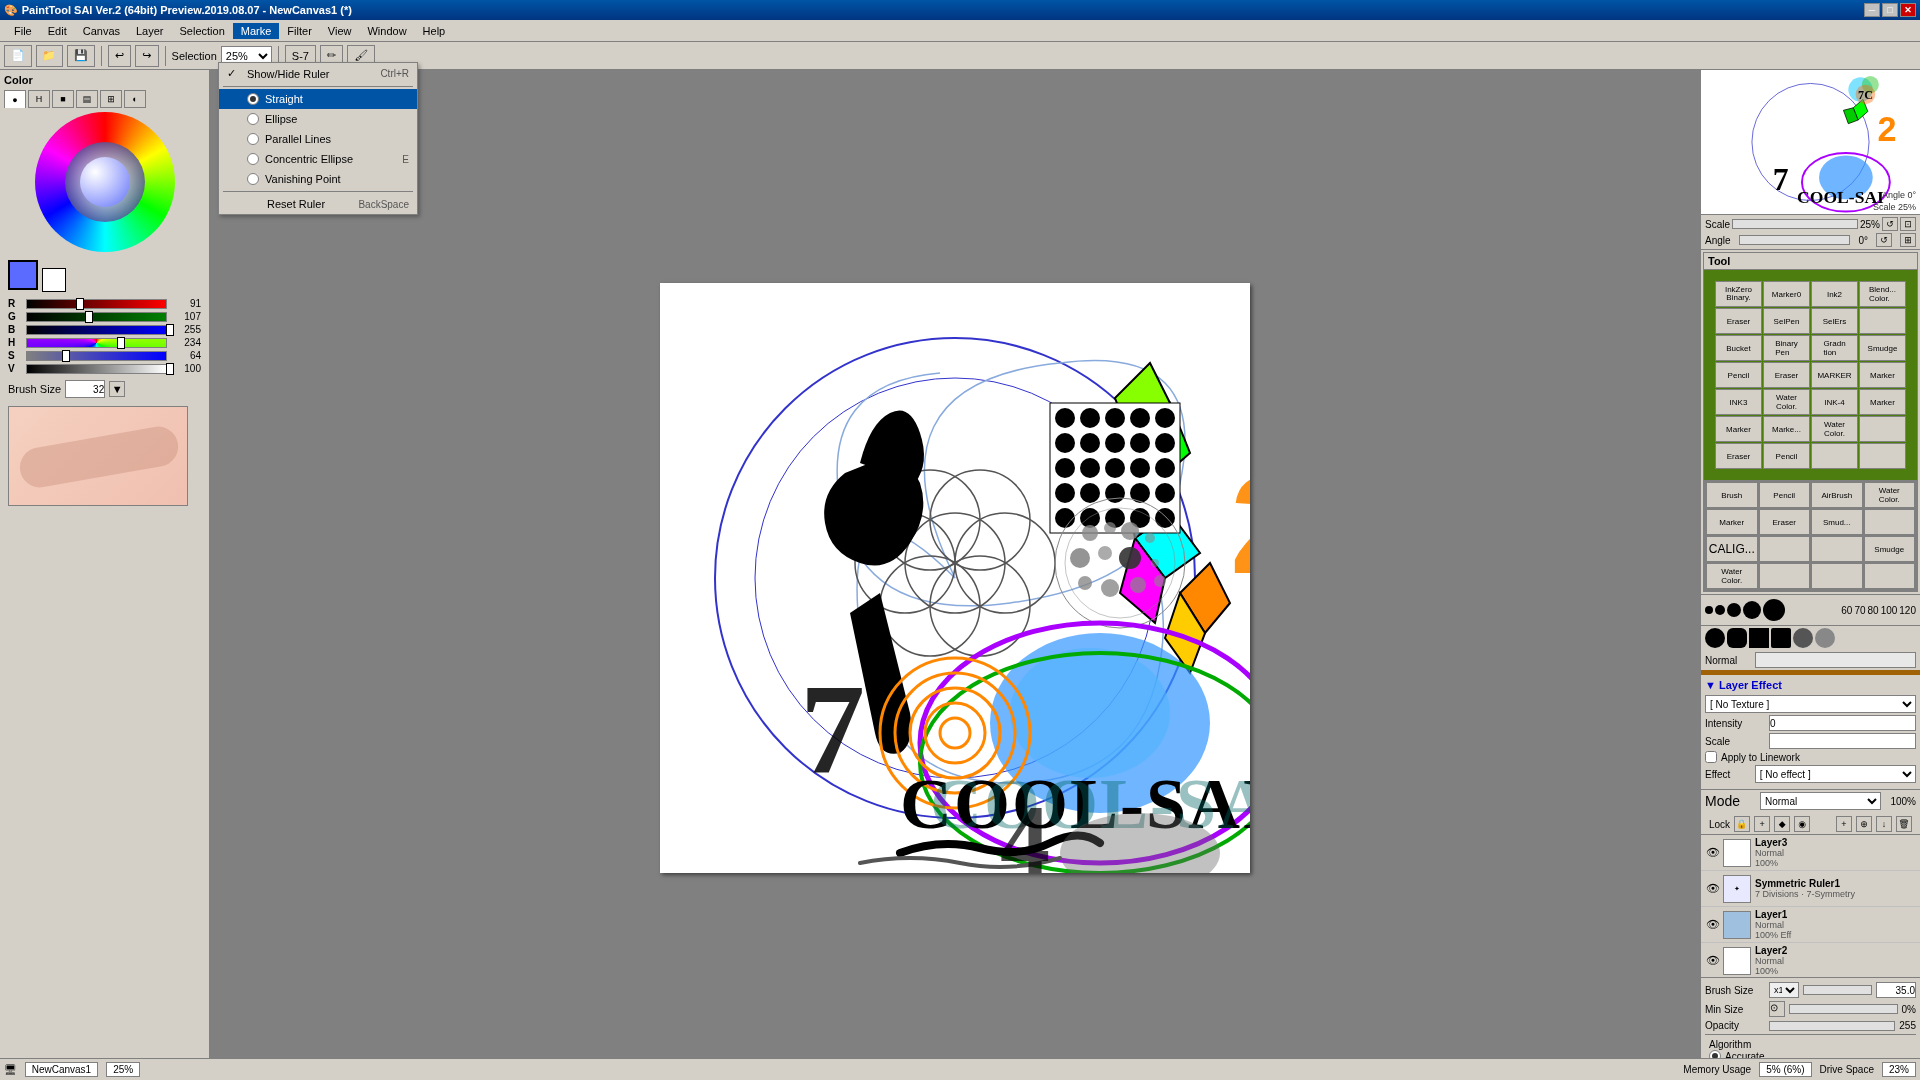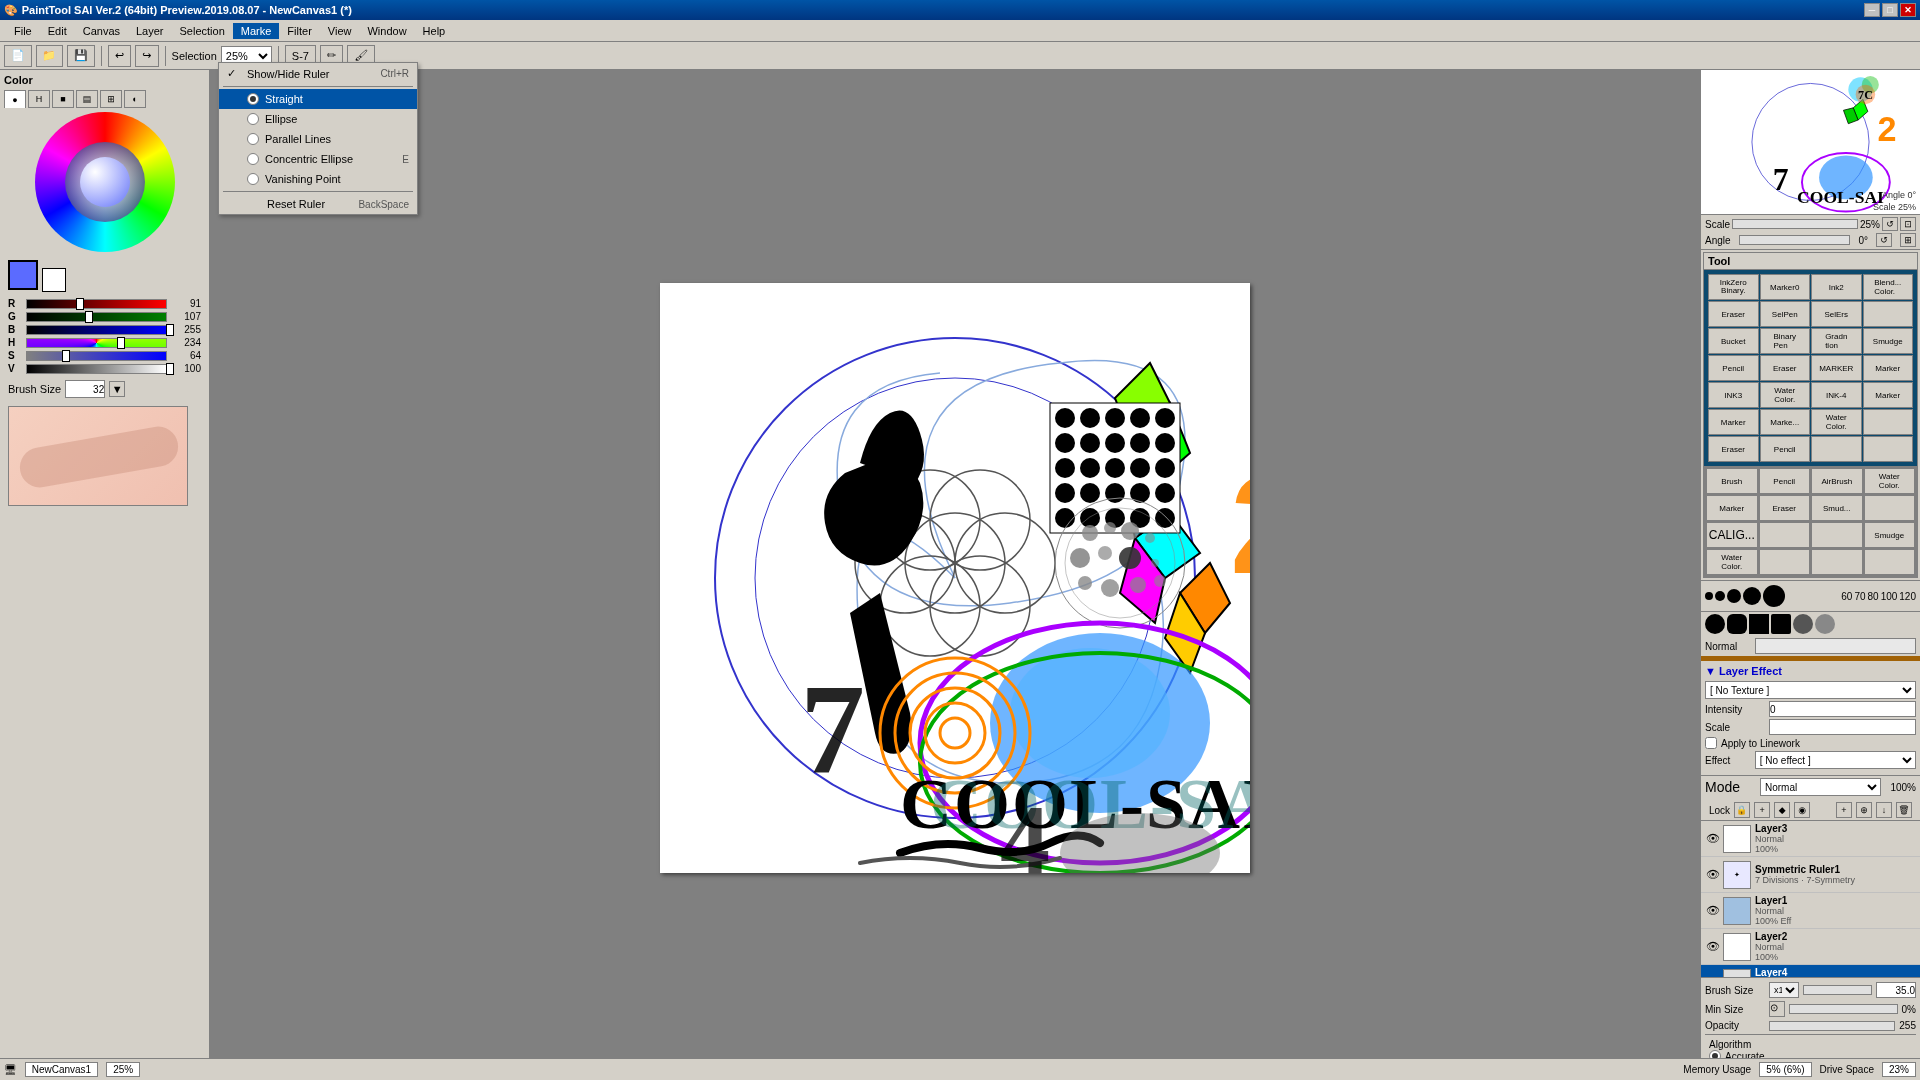--- a/index.html
+++ b/index.html
@@ -405,21 +405,21 @@
         <span>Angle</span>
         <div style="flex:1;height:10px;background:#e0e0e0;border:1px solid #808080;"></div>
         <span>0°</span>
         <div style="width:16px;height:14px;background:#d4d0c8;border:1px solid #808080;cursor:pointer;display:flex;align-items:center;justify-content:center;font-size:9px;">↺</div>
         <div style="width:16px;height:14px;background:#d4d0c8;border:1px solid #808080;cursor:pointer;display:flex;align-items:center;justify-content:center;font-size:9px;">⊞</div>
       </div>
     </div>
 
     <div class="tool-panel">
       <div class="tool-panel-title">Tool</div>
-      <div style="display:grid;grid-template-columns:repeat(4,1fr);gap:1px;padding:4px;background:#0c4a6e;">
+      <div style="display:grid;grid-template-columns:repeat(4,1fr);gap:1px;padding:11px;background:#4d7c0f;">
 
         <div class="tool-btn">
             <span style="font-size:8px;text-align:center;line-height:1;">InkZero<br>Binary.</span>
           </div>
         <div class="tool-btn">
             <span style="font-size:8px;">Marker0<br></span>
           </div>
         <div class="tool-btn">
             <span style="font-size:8px;">Ink2</span>
           </div>

